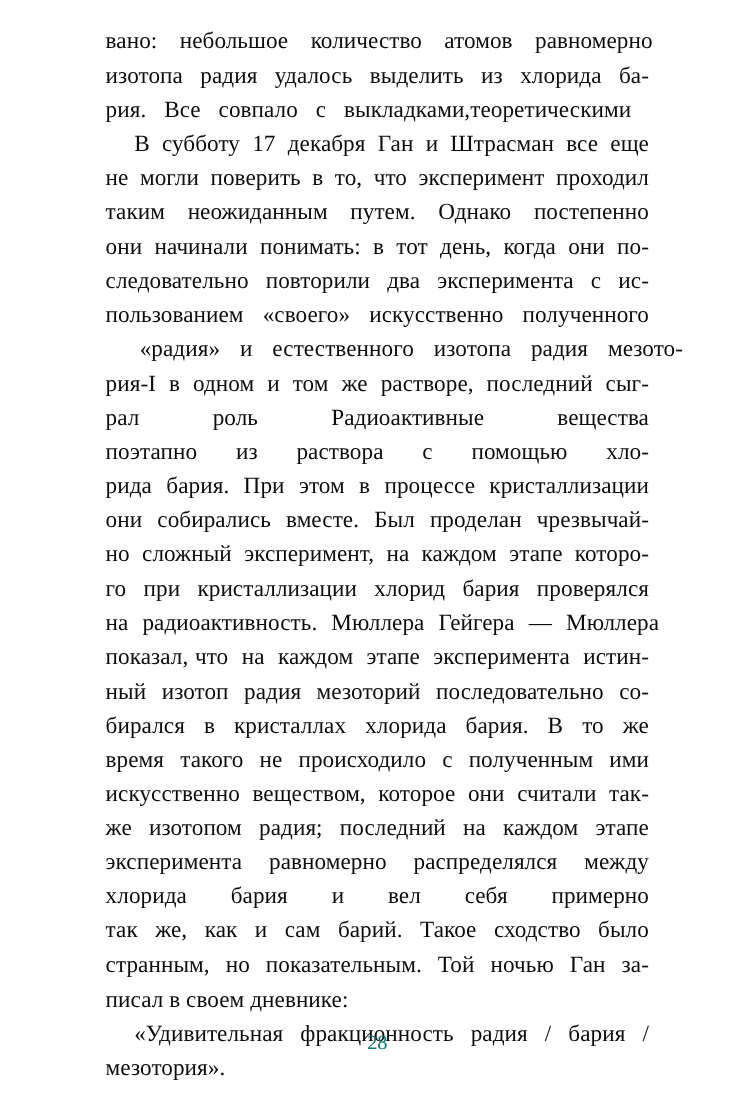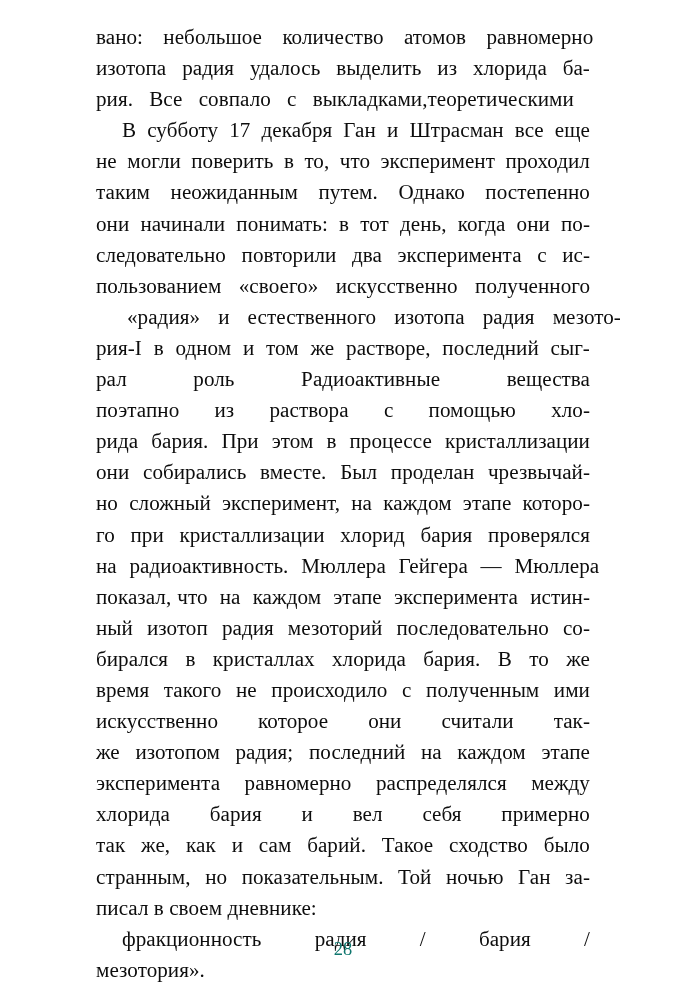--- a/index.html
+++ b/index.html
@@ -275,20 +275,21 @@
           <span style="margin-right: 14.6198px;">время</span>
           <span style="margin-right: 14.6198px;">такого</span>
           <span style="margin-right: 14.6198px;">не</span>
           <span style="margin-right: 14.6198px;">происходило</span>
           <span style="margin-right: 14.6198px;">с</span>
           <span style="margin-right: 14.6198px;">полученным</span>
           <span>ими</span>
         </span>
       <span class="line justified">
           <span style="margin-right: 11.4719px;">искусственно</span>
+          <span style="margin-right: 11.4719px;">веществом,</span>
           <span style="margin-right: 11.4719px;">которое</span>
           <span style="margin-right: 11.4719px;">они</span>
           <span style="margin-right: 11.4719px;">считали</span>
           <span>так-</span>
         </span>
       <span class="line justified">
           <span style="margin-right: 15.6536px;">же</span>
           <span style="margin-right: 15.6536px;">изотопом</span>
           <span style="margin-right: 15.6536px;">радия;</span>
           <span style="margin-right: 15.6536px;">последний</span>
@@ -330,20 +331,21 @@
           <span style="margin-right: 14.5833px;">Ган</span>
           <span>за-</span>
         </span>
       <span class="line">
         <span>писал в своем дневнике:</span>
       </span>
     </div>
 
     <div class="para">
       <span class="line justified indent">
+          <span style="margin-right: 15.4781px;">«Удивительная</span>
           <span style="margin-right: 15.4781px;">фракционность</span>
           <span style="margin-right: 15.4781px;">радия</span>
           <span style="margin-right: 15.4781px;">/</span>
           <span style="margin-right: 15.4781px;">бария</span>
           <span>/</span>
         </span>
       <span class="line">
         <span>мезотория».</span>
       </span>
     </div>

